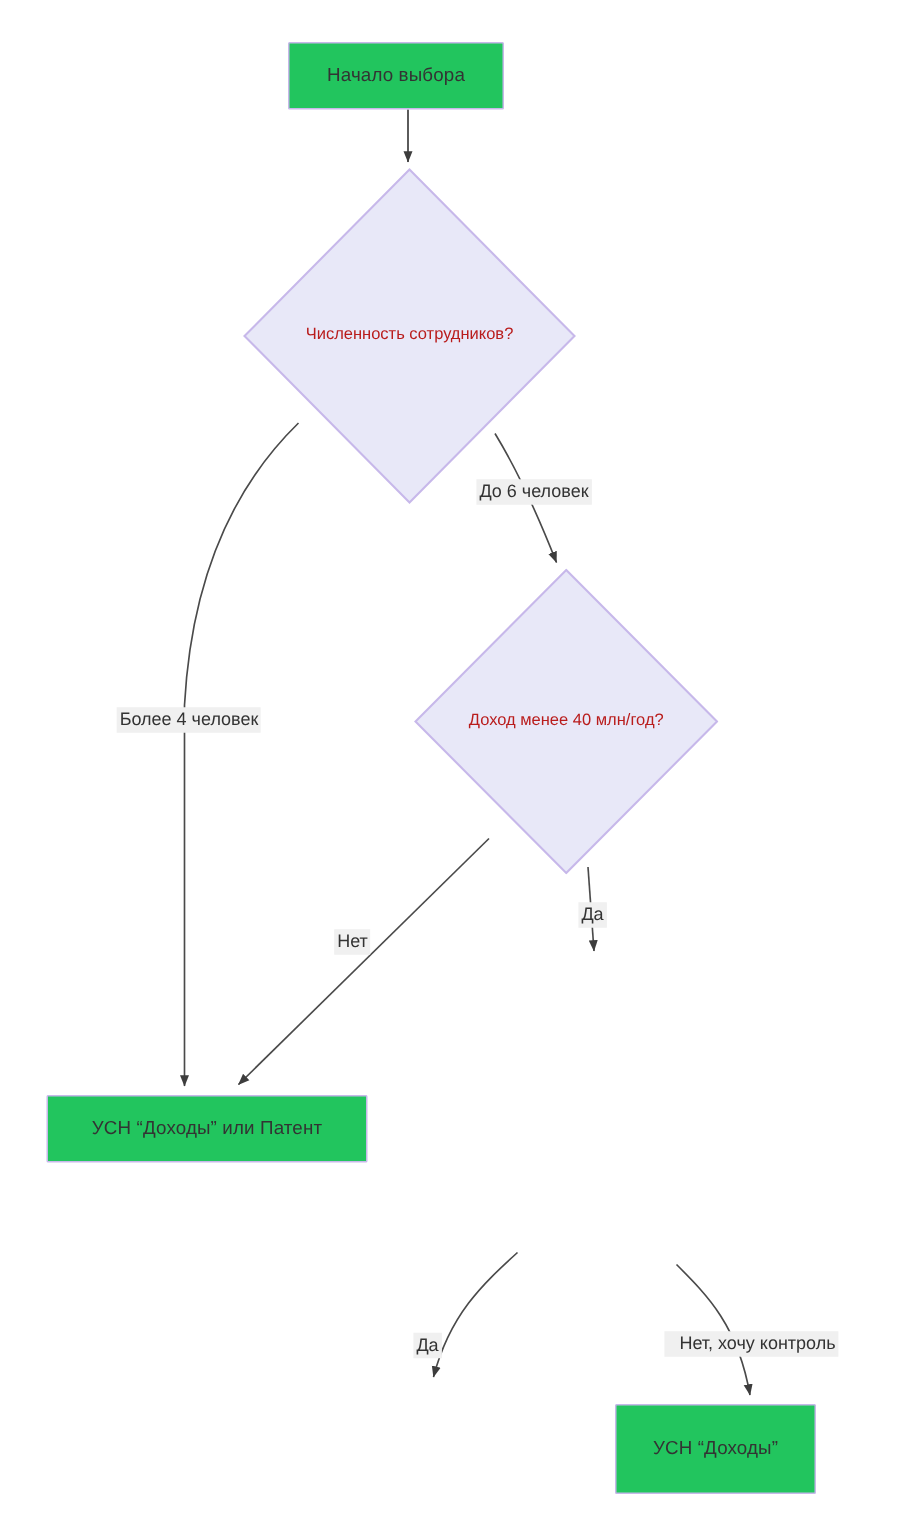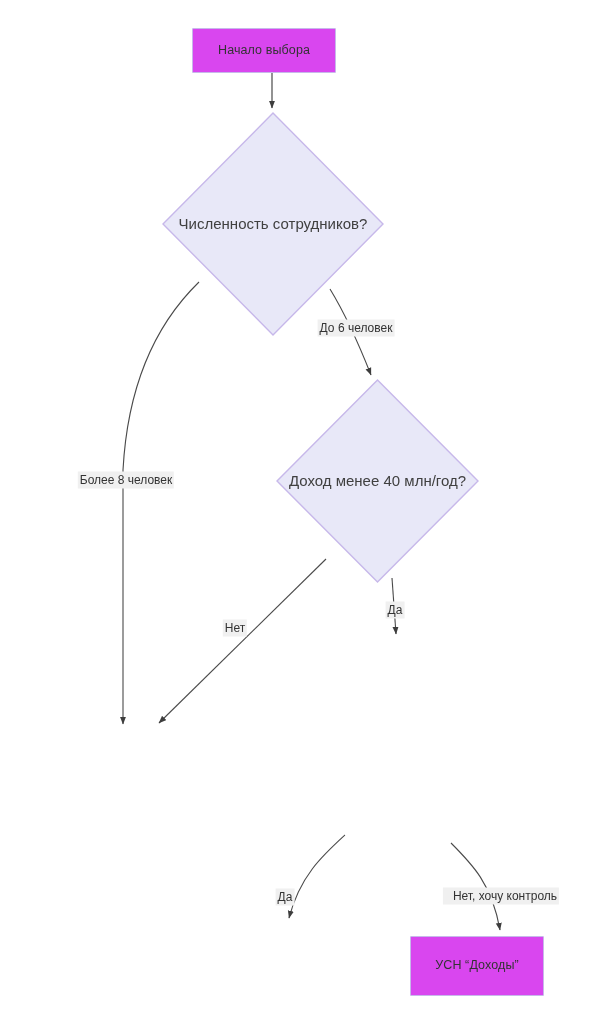--- a/index.html
+++ b/index.html
@@ -30,21 +30,21 @@
   }
   .node {
     position: absolute;
     box-sizing: border-box;
     display: flex;
     align-items: center;
     justify-content: center;
     text-align: center;
   }
   .node-rect {
-    background: #d946ef;
+    background: #22c55e;
     border: 1px solid #c7b8ea;
     border-radius: 1px;
   }
   .node-label {
     color: #333333;
     font-size: 12.5px;
     line-height: 1.55;
     letter-spacing: 0.1px;
     white-space: pre-line;
     pointer-events: none;
@@ -57,22 +57,22 @@
   }
   .diamond-shape {
     position: absolute;
     left: 0; top: 0;
     width: 100%;
     height: 100%;
   }
   .diamond-text {
     position: relative;
     z-index: 2;
-    color: #404040;
-    font-size: 15px;
+    color: #b91c1c;
+    font-size: 11px;
     line-height: 1.75;
     white-space: pre-line;
   }
   .edge-label {
     position: absolute;
     color: #333333;
     font-size: 12px;
     background: #f0f0f0;
     padding: 1px 2px;
     white-space: nowrap;
@@ -120,27 +120,30 @@
   </div>
 
   <div class="diamond-wrap" style="left:276px; top:379px; width:203px; height:204px;">
     <svg class="diamond-shape" viewBox="0 0 203 204" preserveAspectRatio="none">
       <polygon points="101.5,1 202,102 101.5,203 1,102" fill="#e8e8f8" stroke="#c7b8ea" stroke-width="1.4"></polygon>
     </svg>
     <span class="diamond-text">Доход менее 40 млн/год?</span>
   </div>
 
 
+  <div class="node node-rect" style="left:31px; top:730px; width:214px; height:45px;">
+    <span class="node-label">УСН “Доходы” или Патент</span>
+  </div>
 
 
   <div class="node node-rect" style="left:410px; top:936px; width:134px; height:60px;">
     <span class="node-label">УСН “Доходы”</span>
   </div>
 
-  <span class="edge-label" style="left:126px; top:480px;">Более 8 человек</span>
+  <span class="edge-label" style="left:126px; top:480px;">Более 4 человек</span>
 
   <span class="edge-label" style="left:356px; top:328px;">До 6 человек</span>
 
   <span class="edge-label" style="left:235px; top:628px;">Нет</span>
 
   <span class="edge-label" style="left:395px; top:610px;">Да</span>
 
   <span class="edge-label" style="left:285px; top:897px;">Да</span>
 
   <span class="edge-label" style="left:501px; top:896px;padding-left:10px;">Нет, хочу контроль</span>

